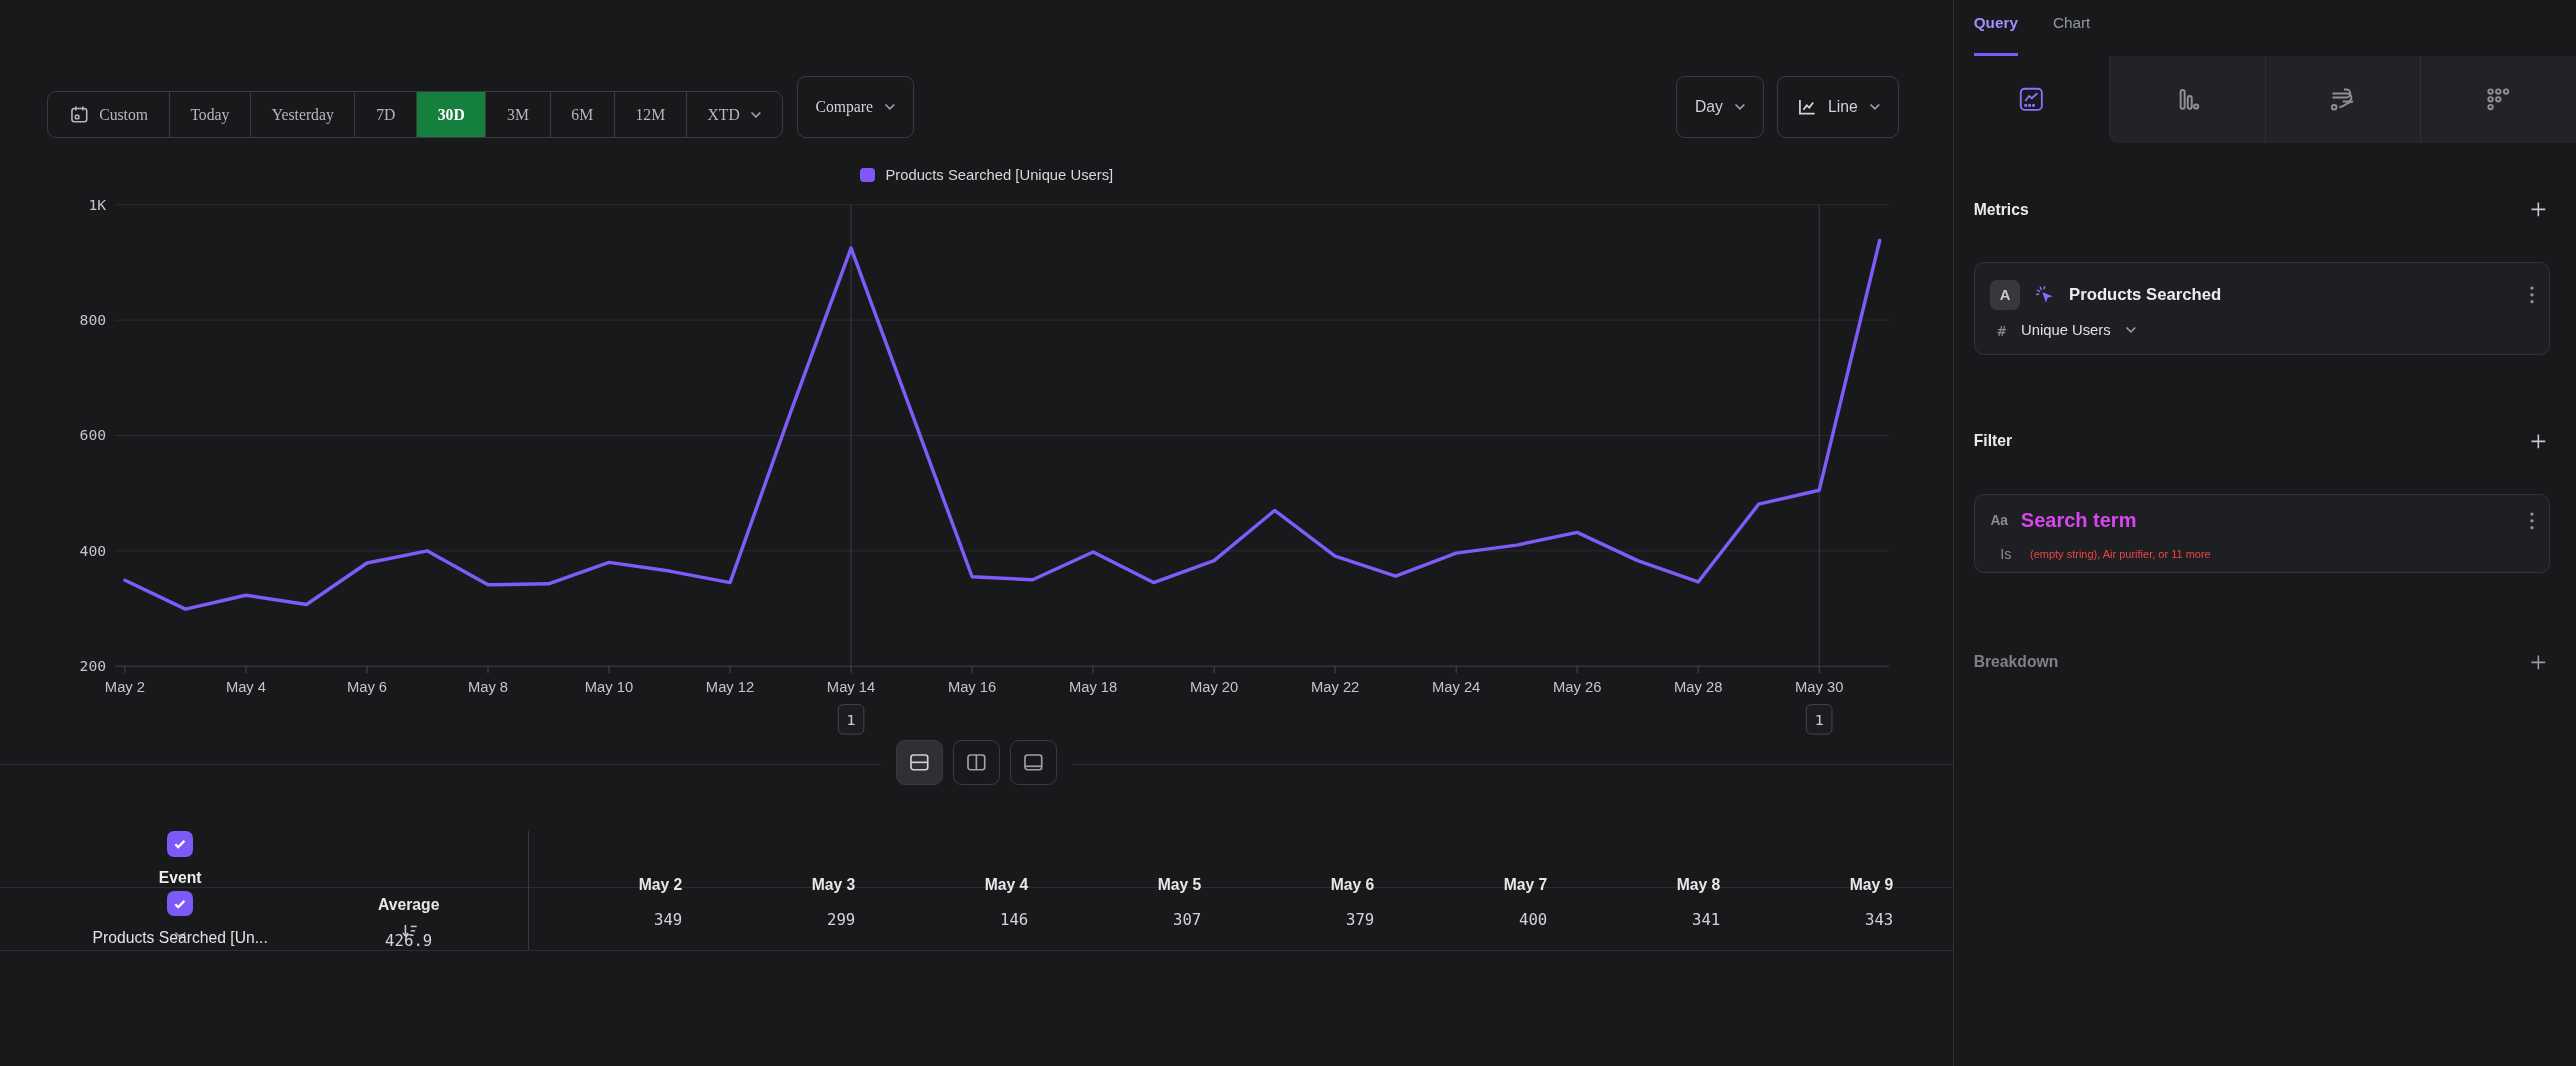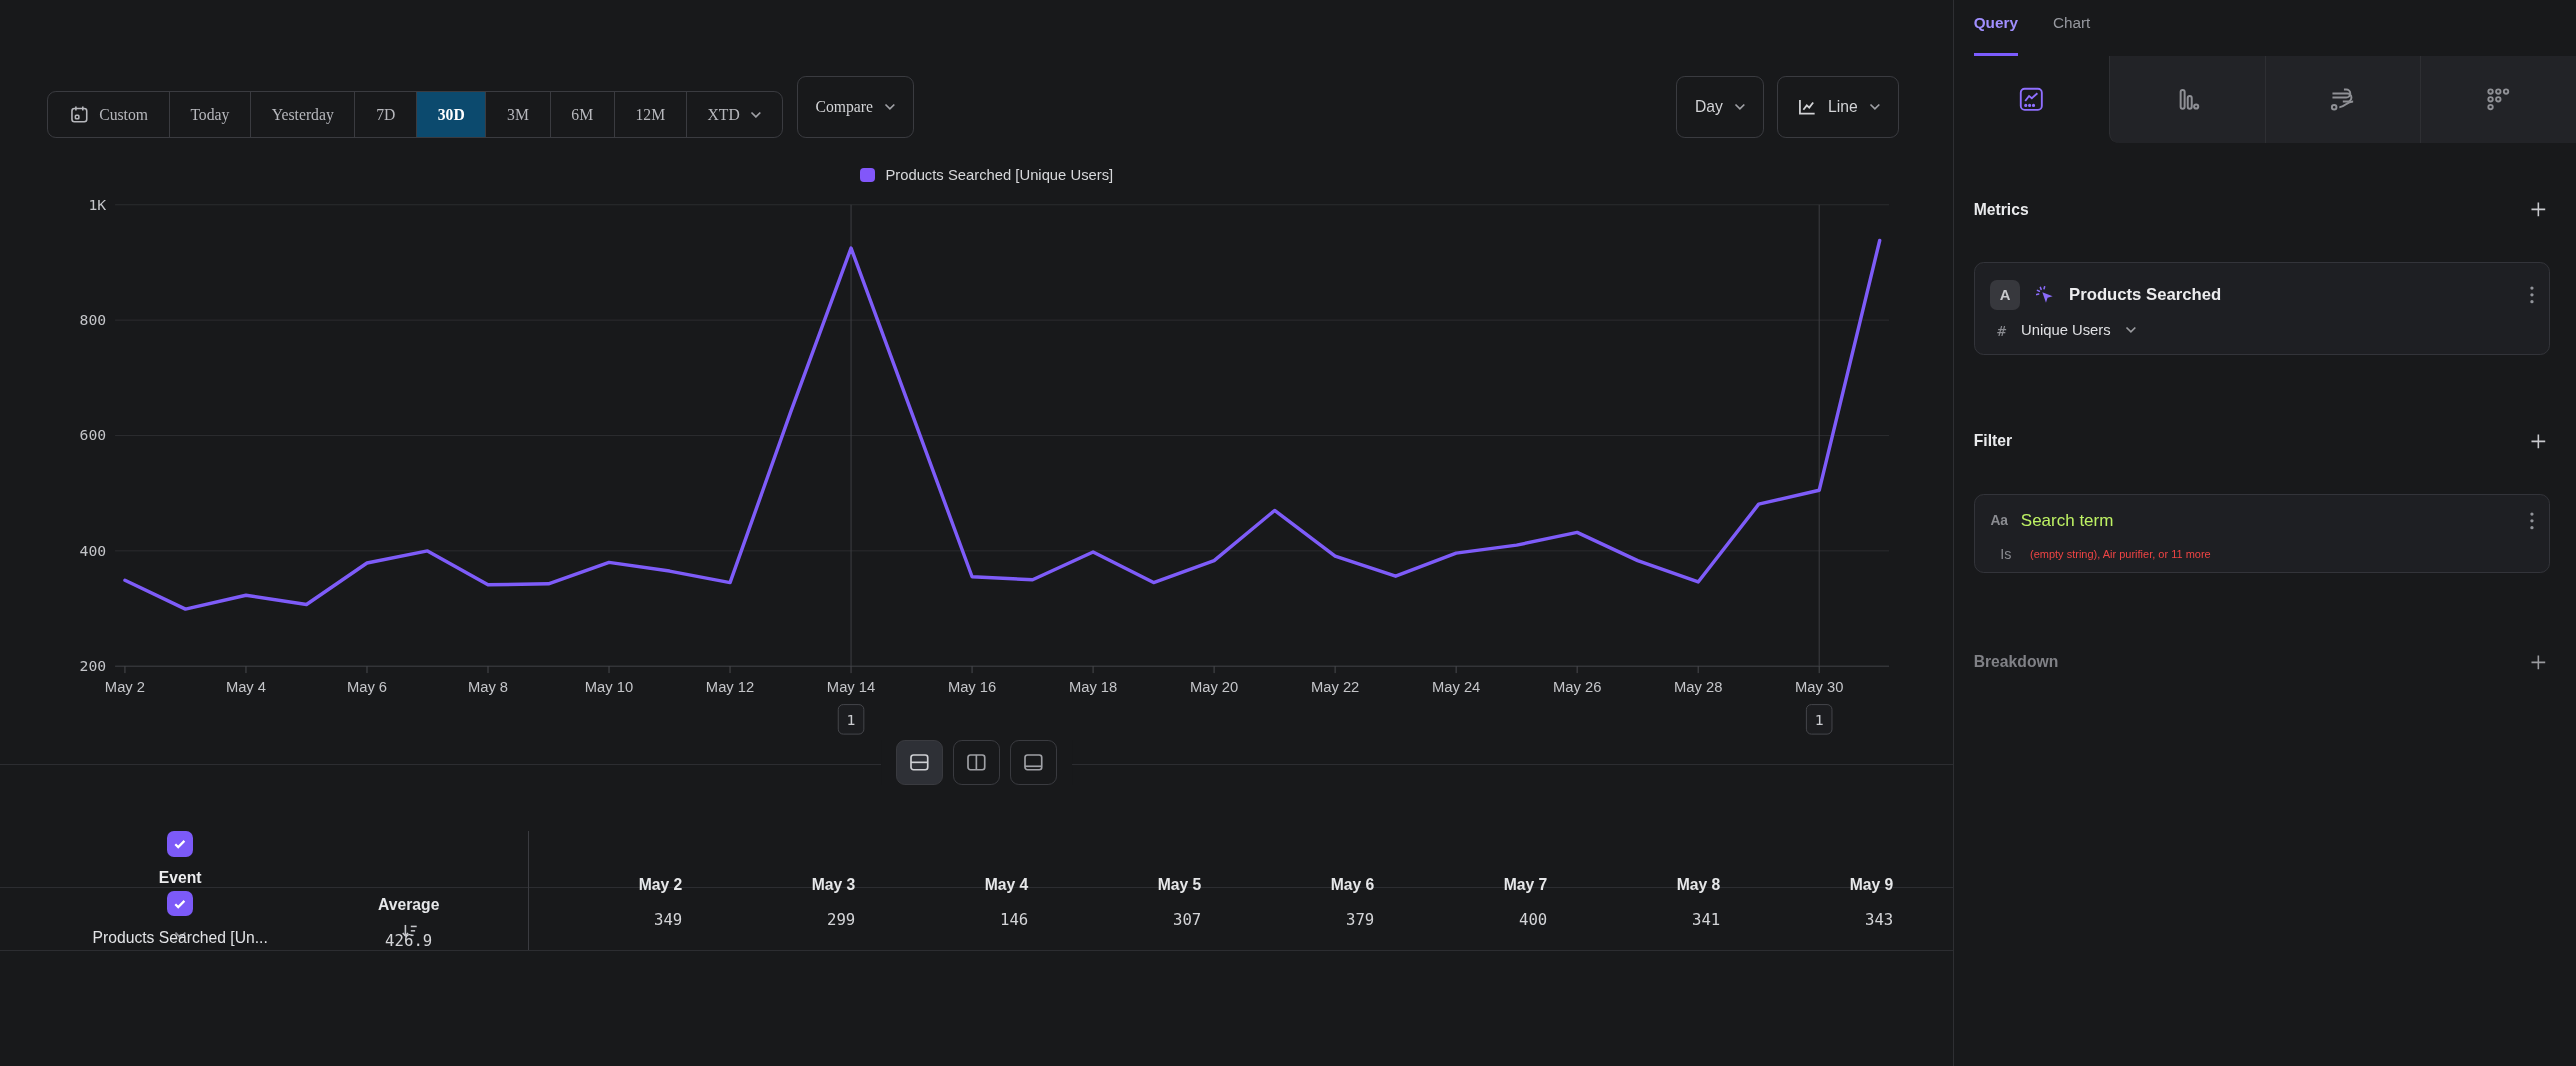--- a/index.html
+++ b/index.html
@@ -13,21 +13,21 @@
   .toolbar { position:absolute; top:76px; left:47px; right:54px;
              display:flex; justify-content:space-between; align-items:center; }
   .tb-left { display:flex; gap:13.8px; align-items:flex-end;font-family:Liberation Serif, serif; }
   .tb-right { display:flex; gap:12.8px; align-items:center; }
 
   .seg-group { display:inline-flex; border:1px solid #3a3b40; border-radius:8.9px; overflow:hidden; height:47px; }
   .seg-btn { appearance:none; background:transparent; border:none; border-left:1px solid #3a3b40;
              color:#b6b7bc; font-family:inherit; font-size:15.7px; padding:0 20.7px; height:100%;
              display:inline-flex; align-items:center; gap:9.8px; cursor:pointer; white-space:nowrap; }
   .seg-btn:first-child { border-left:none; }
-  .seg-btn.active { background:#0c4a6e; color:#ffffff; font-weight:700; }
+  .seg-btn.active { background:#15803d; color:#ffffff; font-weight:700; }
 
   .btn { appearance:none; background:transparent; border:1px solid #3a3b40; border-radius:8.9px;
          height:62px; padding:0 17.7px; color:#d2d3d6; font-family:inherit; font-size:15.7px;
          display:inline-flex; align-items:center; gap:10.8px; cursor:pointer; white-space:nowrap; }
 
   .icon { display:inline-flex; align-items:center; justify-content:center; }
 
   .legend { position:absolute; top:167px; left:0; right:0; display:flex;
             justify-content:center; align-items:center; gap:10.8px;padding-left:20px; }
   .legend-swatch { width:14.8px; height:14.8px; border-radius:3.9px; }
@@ -89,21 +89,21 @@
                   font-size:14.8px; font-weight:700; display:flex; align-items:center; justify-content:center; flex:none; }
   .metric-name { font-size:16.7px; font-weight:700; color:#ececee; flex:1; }
   .dots { color:#919399; font-size:18.7px; letter-spacing:0; line-height:9.8px; cursor:pointer;
           display:flex; align-items:center; }
   .card-row2 { display:flex; align-items:center; gap:14.8px; margin-top:9.8px; padding-left:6.9px; height:21.6px; }
   .hash { color:#8a8b90; font-size:14.8px; font-family:"DejaVu Sans Mono", monospace; }
   .measure { font-size:14.8px; color:#e0e1e4; }
 
   .filter-card { margin-top:41px; height:79px; padding:12.8px 15.7px 11.8px 15.7px; }
   .type-label { color:#8a8b90; font-size:13.8px; font-weight:700; flex:none; }
-  .filter-name { font-size:17px; font-weight:400; color:#bef264; flex:1; }
+  .filter-name { font-size:20px; font-weight:700; color:#d946ef; flex:1; }
   .op { color:#8a8b90; font-size:14.3px; }
   .filter-value { color:#ef4444; font-size:11px; }
 
   svg { display:block; }
 </style>
 </head>
 <body>
 
 <div class="app">
 

